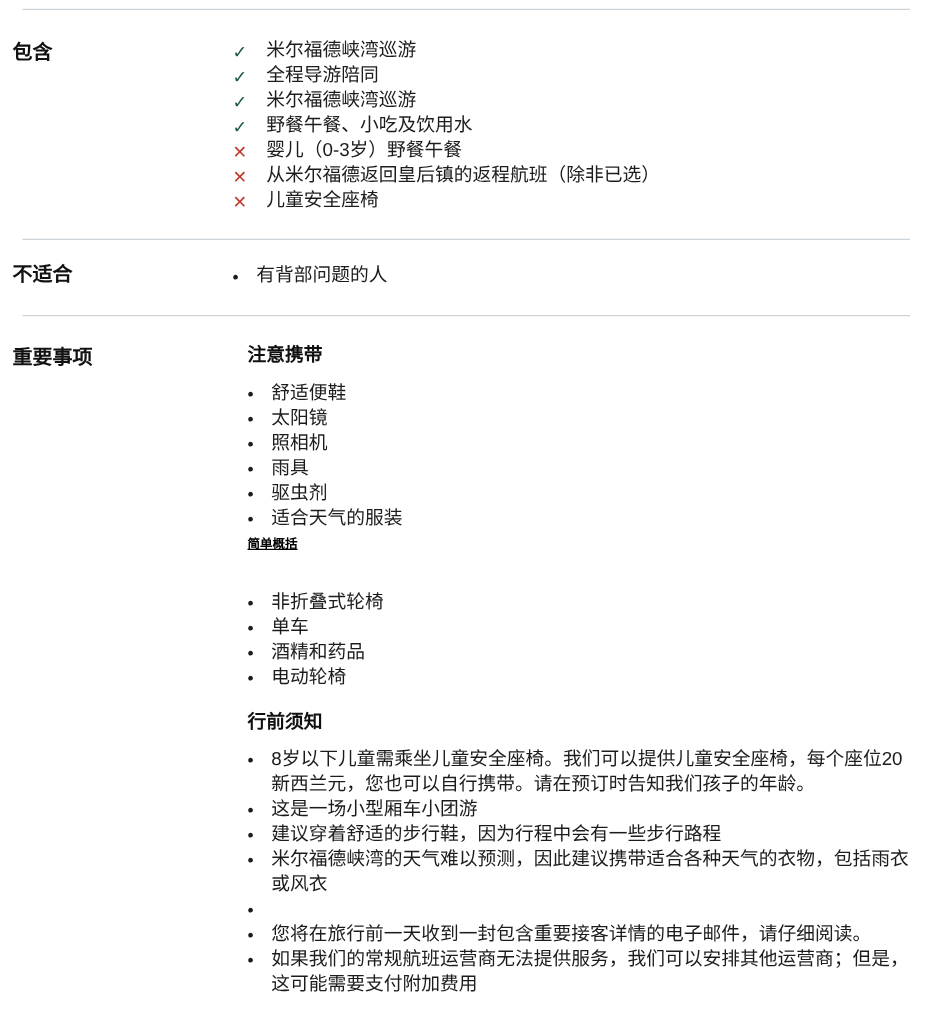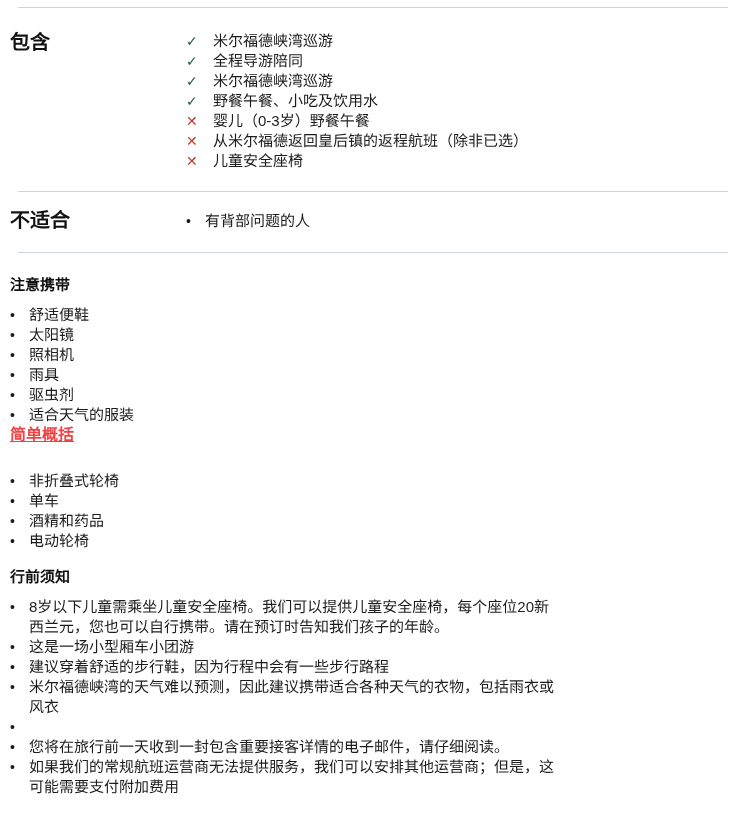--- a/index.html
+++ b/index.html
@@ -14,41 +14,41 @@
     border:none; border-top:1px solid #ccd4da;
     margin:0 22px 0 18px; height:0;
   }
   .divider.top { margin-top:7px; }
   .section { display:flex; align-items:flex-start; padding-left:10px; padding-right:15px; }
   .section.included     { padding-top:23px; padding-bottom:20px; }
   .section.not-suitable { padding-top:17px; padding-bottom:20px;align-items:center; }
   .section.important    { padding-top:22px; padding-bottom:0; }
   .section-title {
     width:176px; flex-shrink:0;
-    font-size:20px; font-weight:700; line-height:23px; color:#111;
+    font-size:16px; font-weight:700; line-height:23px; color:#111;
   }
   .section-content { flex:1; max-width:549px; }
   ul.plain { list-style:none; }
   ul.plain li {
     display:flex; align-items:flex-start;
     font-size:15px; line-height:20px; color:#1c1c1c;
   }
   .ic { flex-shrink:0; display:inline-block; }
   .ic.check { width:27px; color:#1f5c41; font-weight:700; font-size:14px; }
   .ic.cross { width:27px; color:#c0392b; font-weight:700; font-size:14px; }
   .ic.bullet { width:19px; color:#1c1c1c; font-size:14px; }
   .txt { display:inline-block; }
   .block-heading { font-size:15px; font-weight:700; line-height:20px; margin-bottom:10px; color:#111; }
-  .block { margin-top:0; }
+  .block { margin-top:0;margin-left:12px; }
   .block + .block { margin-top:26px; }
   .block.before-you-go { margin-top:16px; }
   .summary-link {
     display:inline-block; margin-top:0;
-    font-size:16px; font-weight:700; line-height:20px;
-    color:#ef4444; text-decoration:underline; cursor:pointer;
+    font-size:10px; font-weight:700; line-height:20px;
+    color:#000000; text-decoration:underline; cursor:pointer;
   }
 </style>
 </head>
 <body>
 
 <div class="page">
 
   <hr class="divider top">
 
   <section class="section included">
@@ -97,20 +97,21 @@
             <span class="ic bullet">•</span>
             <span class="txt">有背部问题的人</span>
           </li>
         </ul>
     </div>
   </section>
 
   <hr class="divider">
 
   <section class="section important">
+    <h2 class="section-title">重要事项</h2>
     <div class="section-content">
 
       <div class="block">
         <h3 class="block-heading">注意携带</h3>
         <ul class="plain">
             <li>
               <span class="ic bullet">•</span>
               <span class="txt">舒适便鞋</span>
             </li>
             <li>

